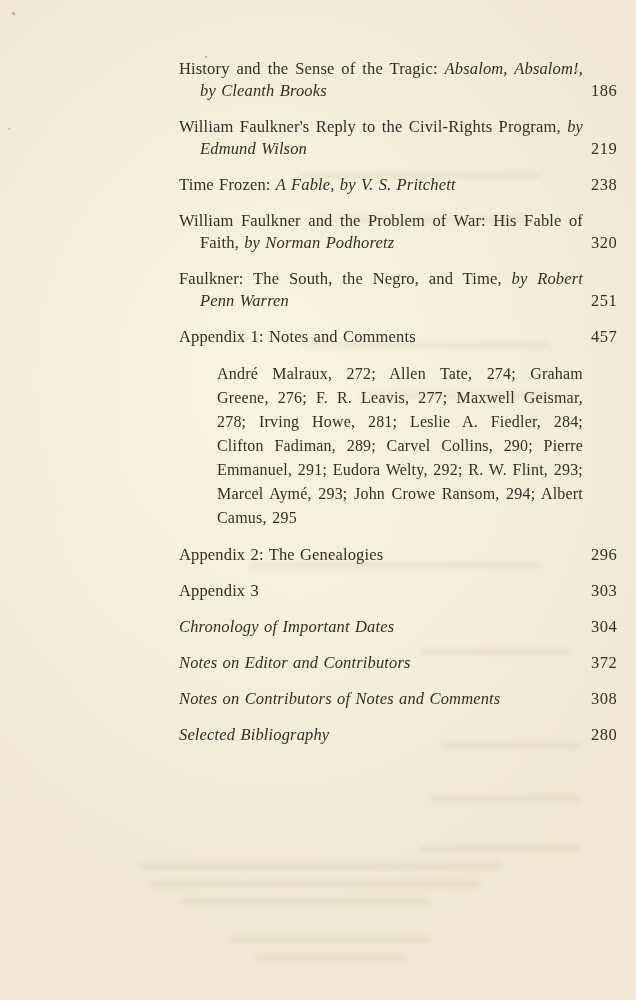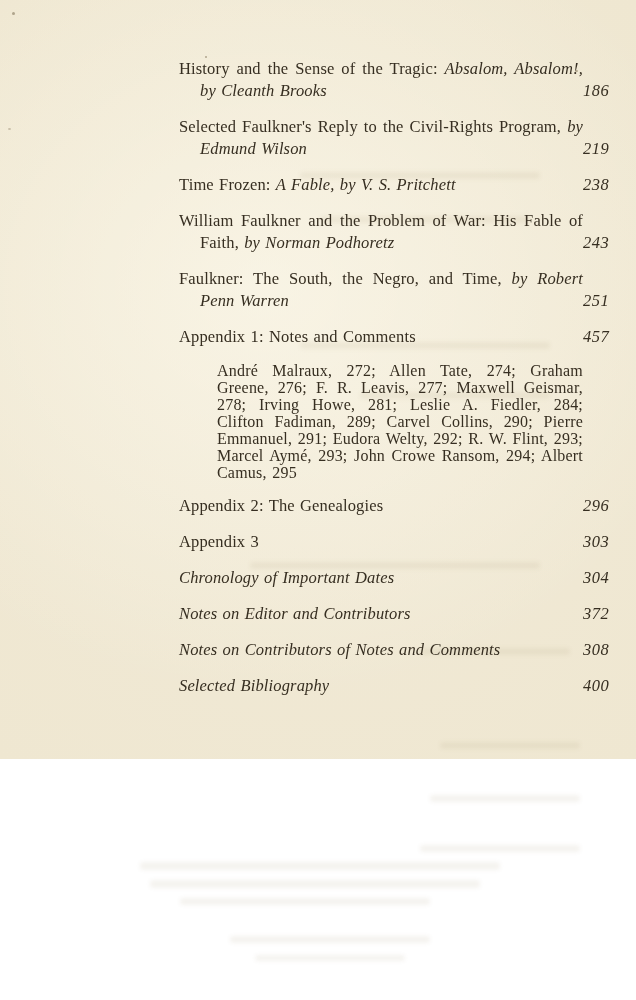--- a/index.html
+++ b/index.html
@@ -3,21 +3,21 @@
 <meta charset="utf-8">
 <style>
   html, body { margin: 0; padding: 0; }
   body {
     width: 636px; height: 1000px;
     font-family: "Liberation Serif", "DejaVu Serif", serif;
     overflow: hidden;
   }
   .page {
     position: relative;
-    width: 636px; height: 759px;
+    width: 636px; height: 1000px;
     background:
       radial-gradient(ellipse 120% 90% at 42% 38%, rgba(255,252,240,0.55) 0%, rgba(255,252,240,0) 60%),
       radial-gradient(ellipse 140% 120% at 50% 50%, #f1ead7 0%, #efe7d1 55%, #eae1c8 85%, #e5dbbf 100%);
     color: #362e21;
   }
   
   .ghost {
     position: absolute;
     background: #9d8e68;
     opacity: 0.10;
@@ -45,30 +45,29 @@
     text-align: justify;
     letter-spacing: 0.15px;
     word-spacing: 1px;
     padding-left: 21px;
     text-indent: -21px;
   }
   .entry-text .it { font-style: italic; }
   .entry-page {
     flex: 0 0 42px;
     width: 42px;
-    text-align: left;
+    text-align: center;
     font-size: 16.5px;
     line-height: 22px;
     letter-spacing: 0.5px;
-    font-style: italic;
   }
   .notes {
     margin: 2px 42px 14px 38px;
     font-size: 16px;
-    line-height: 17px;
+    line-height: 24px;
     text-align: justify;
     letter-spacing: 0.2px;
     word-spacing: 1.5px;
   }
 </style>
 </head>
 <body>
 
 <div class="page">
 
@@ -93,30 +92,30 @@
     <div class="ghost" style="left:230px; top:936px; width:200px; height:7px;"></div>
     <div class="ghost" style="left:255px; top:955px; width:150px; height:6px;"></div>
   </div>
 
   <div class="toc">
       <div class="entry">
         <div class="entry-text"><span>History and the Sense of the Tragic: </span><span class="it">Absalom, Absalom!, by Cleanth Brooks</span></div>
         <div class="entry-page">186</div>
       </div>
       <div class="entry">
-        <div class="entry-text"><span>Selected Faulkner's Reply to the Civil-Rights Program, </span><span class="it">by Edmund Wilson</span></div>
+        <div class="entry-text"><span>William Faulkner's Reply to the Civil-Rights Program, </span><span class="it">by Edmund Wilson</span></div>
         <div class="entry-page">219</div>
       </div>
       <div class="entry">
         <div class="entry-text"><span>Time Frozen: </span><span class="it">A Fable, by V. S. Pritchett</span></div>
         <div class="entry-page">238</div>
       </div>
       <div class="entry">
         <div class="entry-text"><span>William Faulkner and the Problem of War: His Fable of Faith, </span><span class="it">by Norman Podhoretz</span></div>
-        <div class="entry-page">243</div>
+        <div class="entry-page">320</div>
       </div>
       <div class="entry">
         <div class="entry-text"><span>Faulkner: The South, the Negro, and Time, </span><span class="it">by Robert Penn Warren</span></div>
         <div class="entry-page">251</div>
       </div>
       <div class="entry">
         <div class="entry-text"><span>Appendix 1: Notes and Comments</span></div>
         <div class="entry-page">457</div>
       </div>
       <div class="notes">André Malraux, 272; Allen Tate, 274; Graham Greene, 276; F. R. Leavis, 277; Maxwell Geismar, 278; Irving Howe, 281; Leslie A. Fiedler, 284; Clifton Fadiman, 289; Carvel Collins, 290; Pierre Emmanuel, 291; Eudora Welty, 292; R. W. Flint, 293; Marcel Aymé, 293; John Crowe Ransom, 294; Albert Camus, 295</div>
@@ -135,17 +134,17 @@
       <div class="entry">
         <div class="entry-text"><span class="it">Notes on Editor and Contributors</span></div>
         <div class="entry-page">372</div>
       </div>
       <div class="entry">
         <div class="entry-text"><span class="it">Notes on Contributors of Notes and Comments</span></div>
         <div class="entry-page">308</div>
       </div>
       <div class="entry">
         <div class="entry-text"><span class="it">Selected Bibliography</span></div>
-        <div class="entry-page">400</div>
+        <div class="entry-page">280</div>
       </div>
     </div>
 
 </div>
 
 </body></html>

